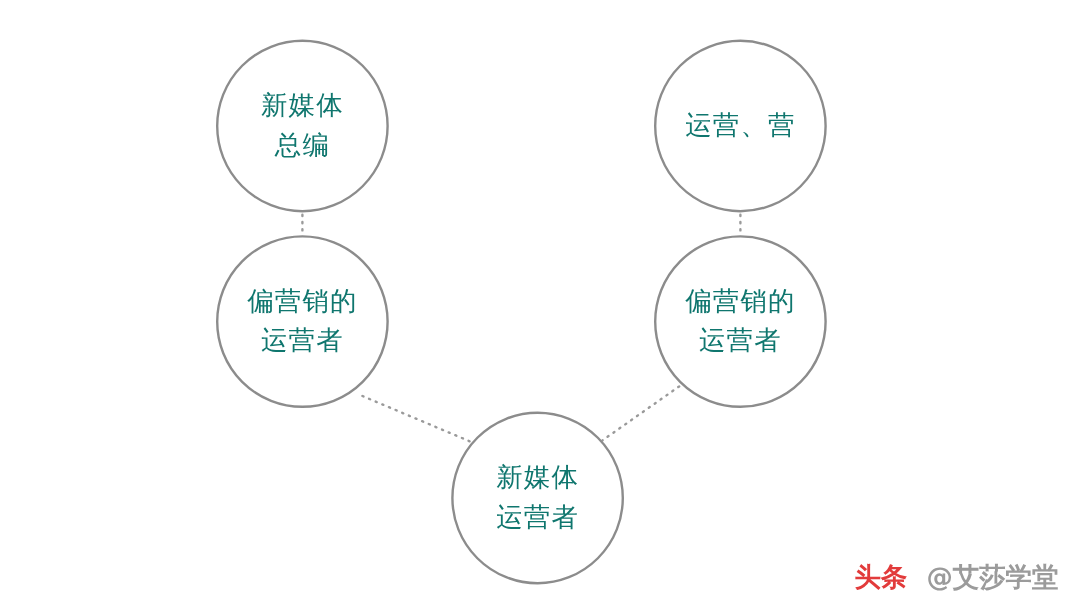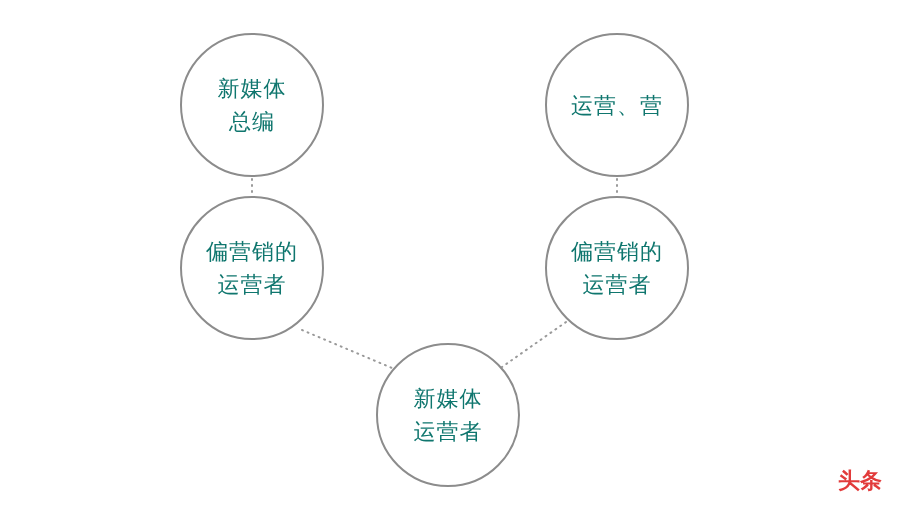--- a/index.html
+++ b/index.html
@@ -100,15 +100,16 @@
     <span>运营者</span>
   </div>
 
   <div class="node" id="n4">
     <span>新媒体</span>
     <span>运营者</span>
   </div>
 
   <div class="watermark">
     <span class="wm-brand">头条</span>
+    <span class="wm-handle">@艾莎学堂</span>
   </div>
 
 </div>
 
 </body></html>

